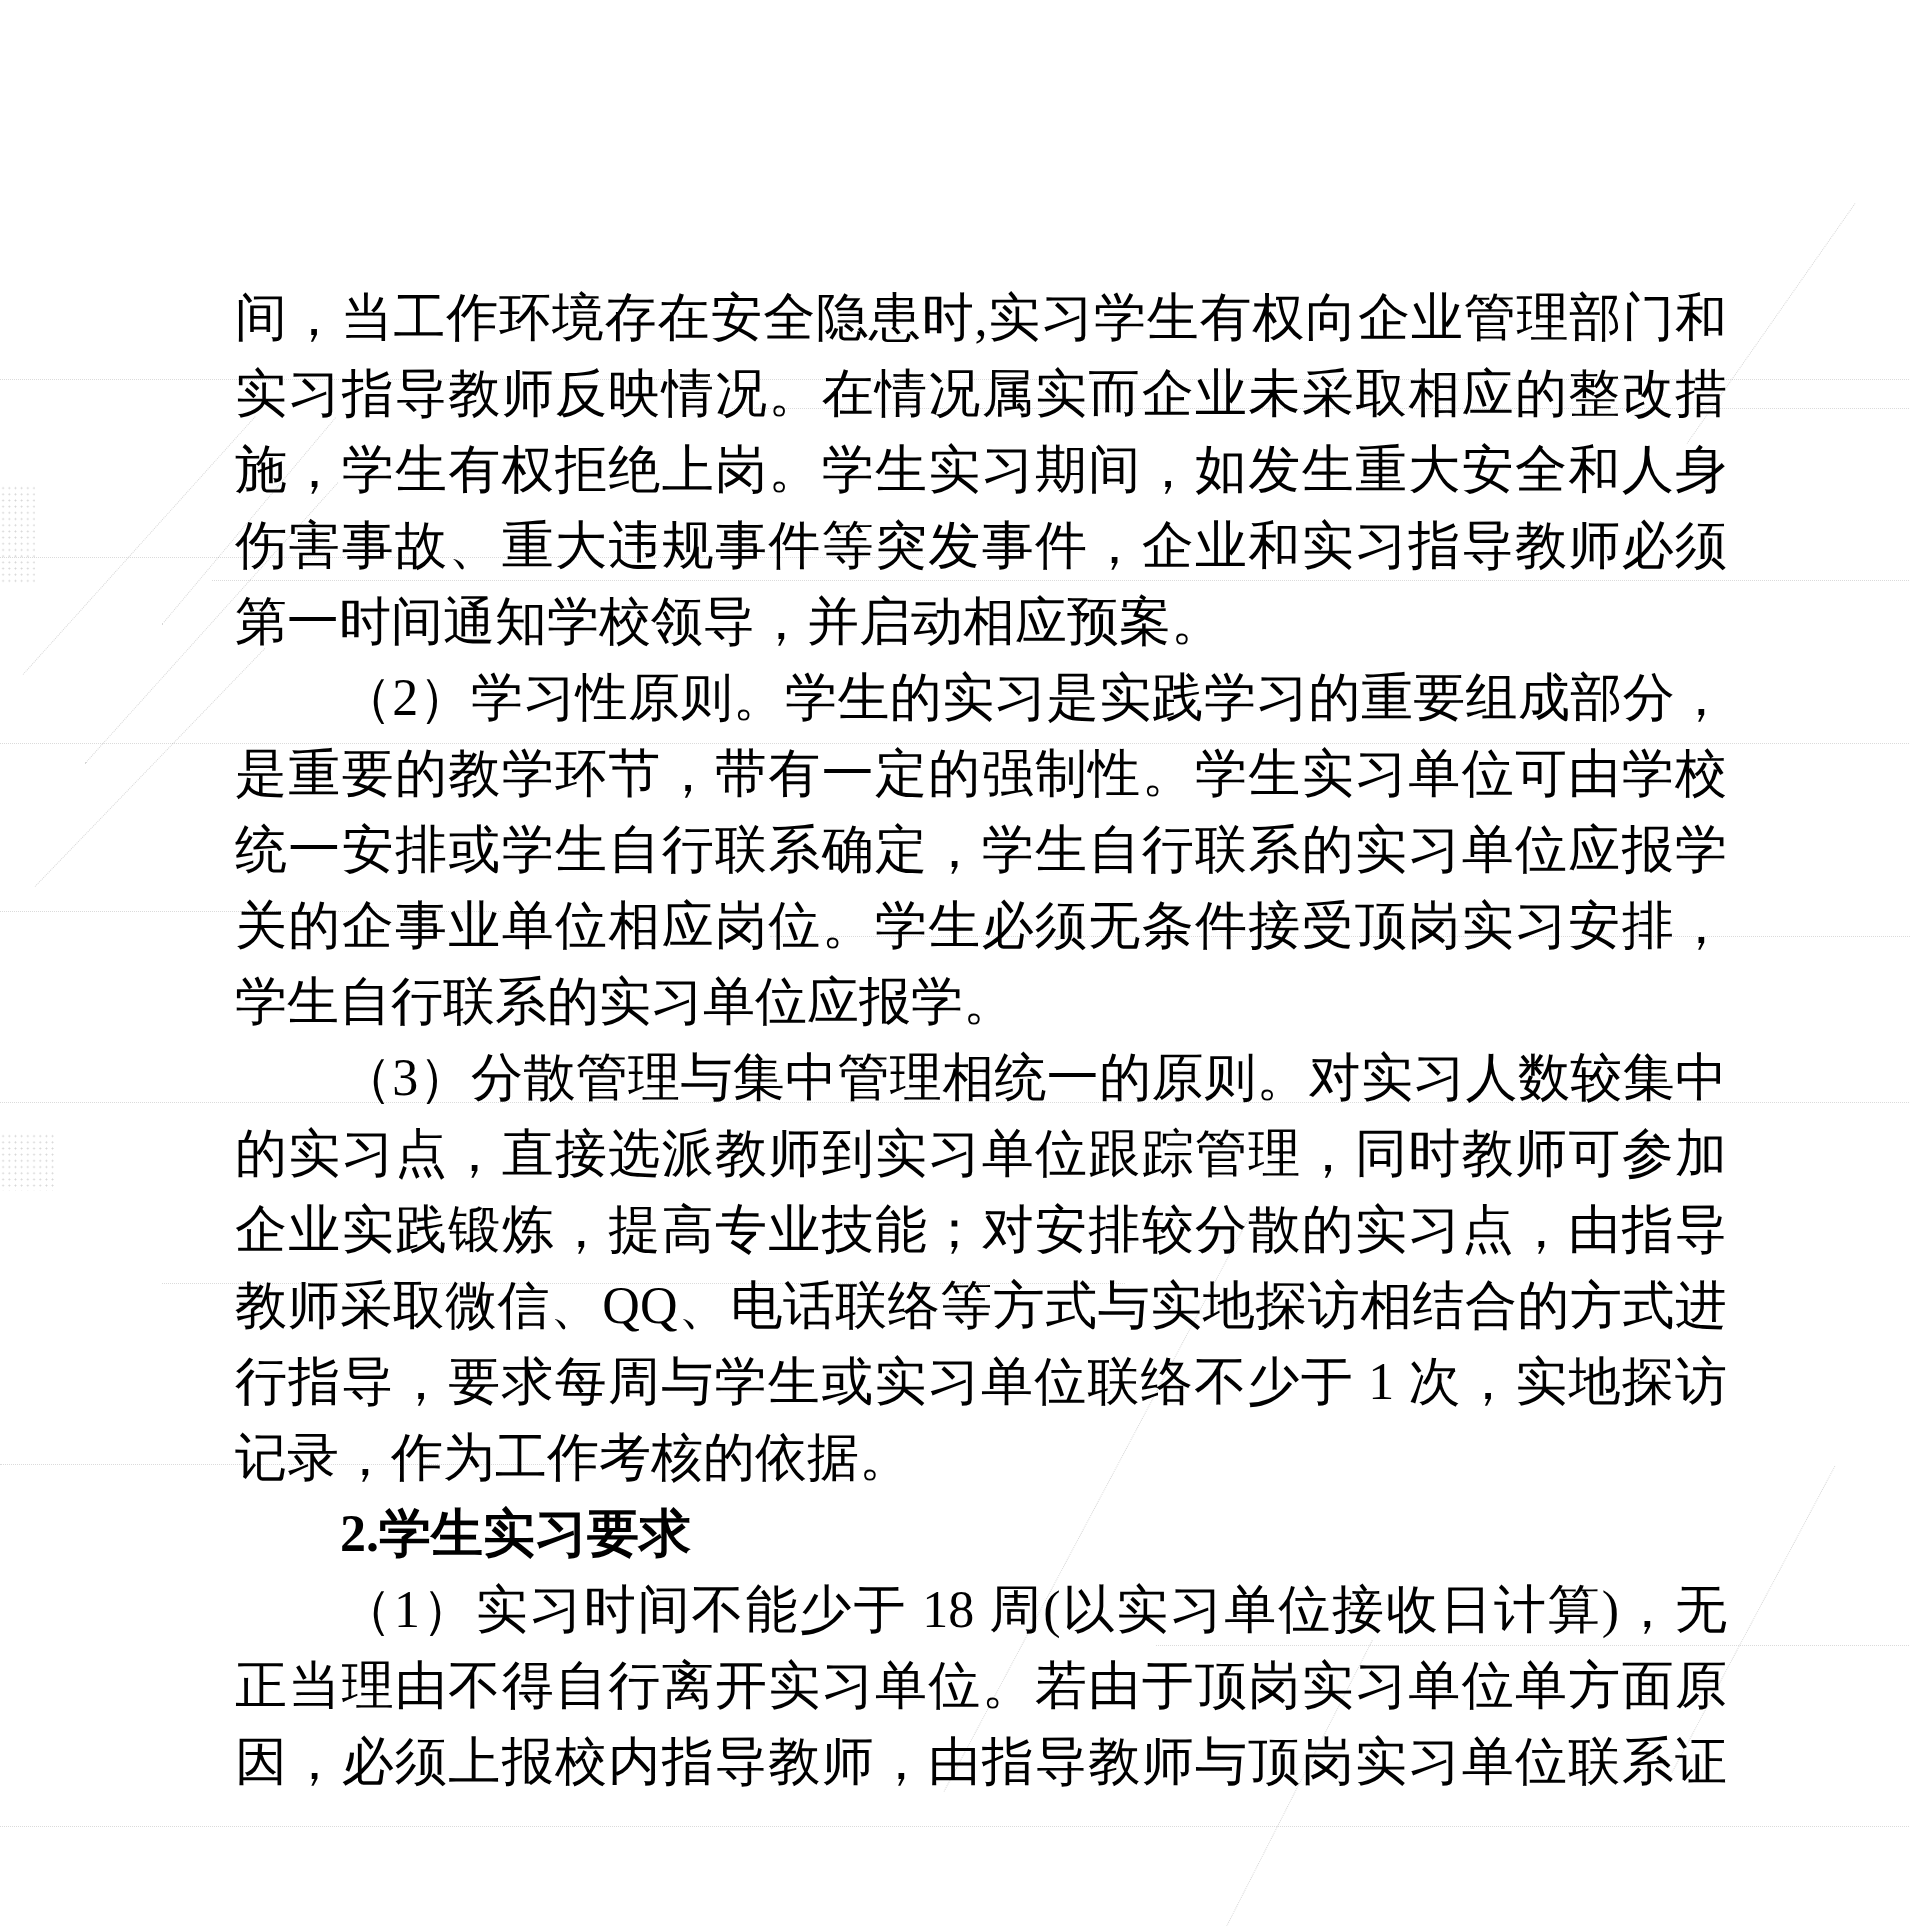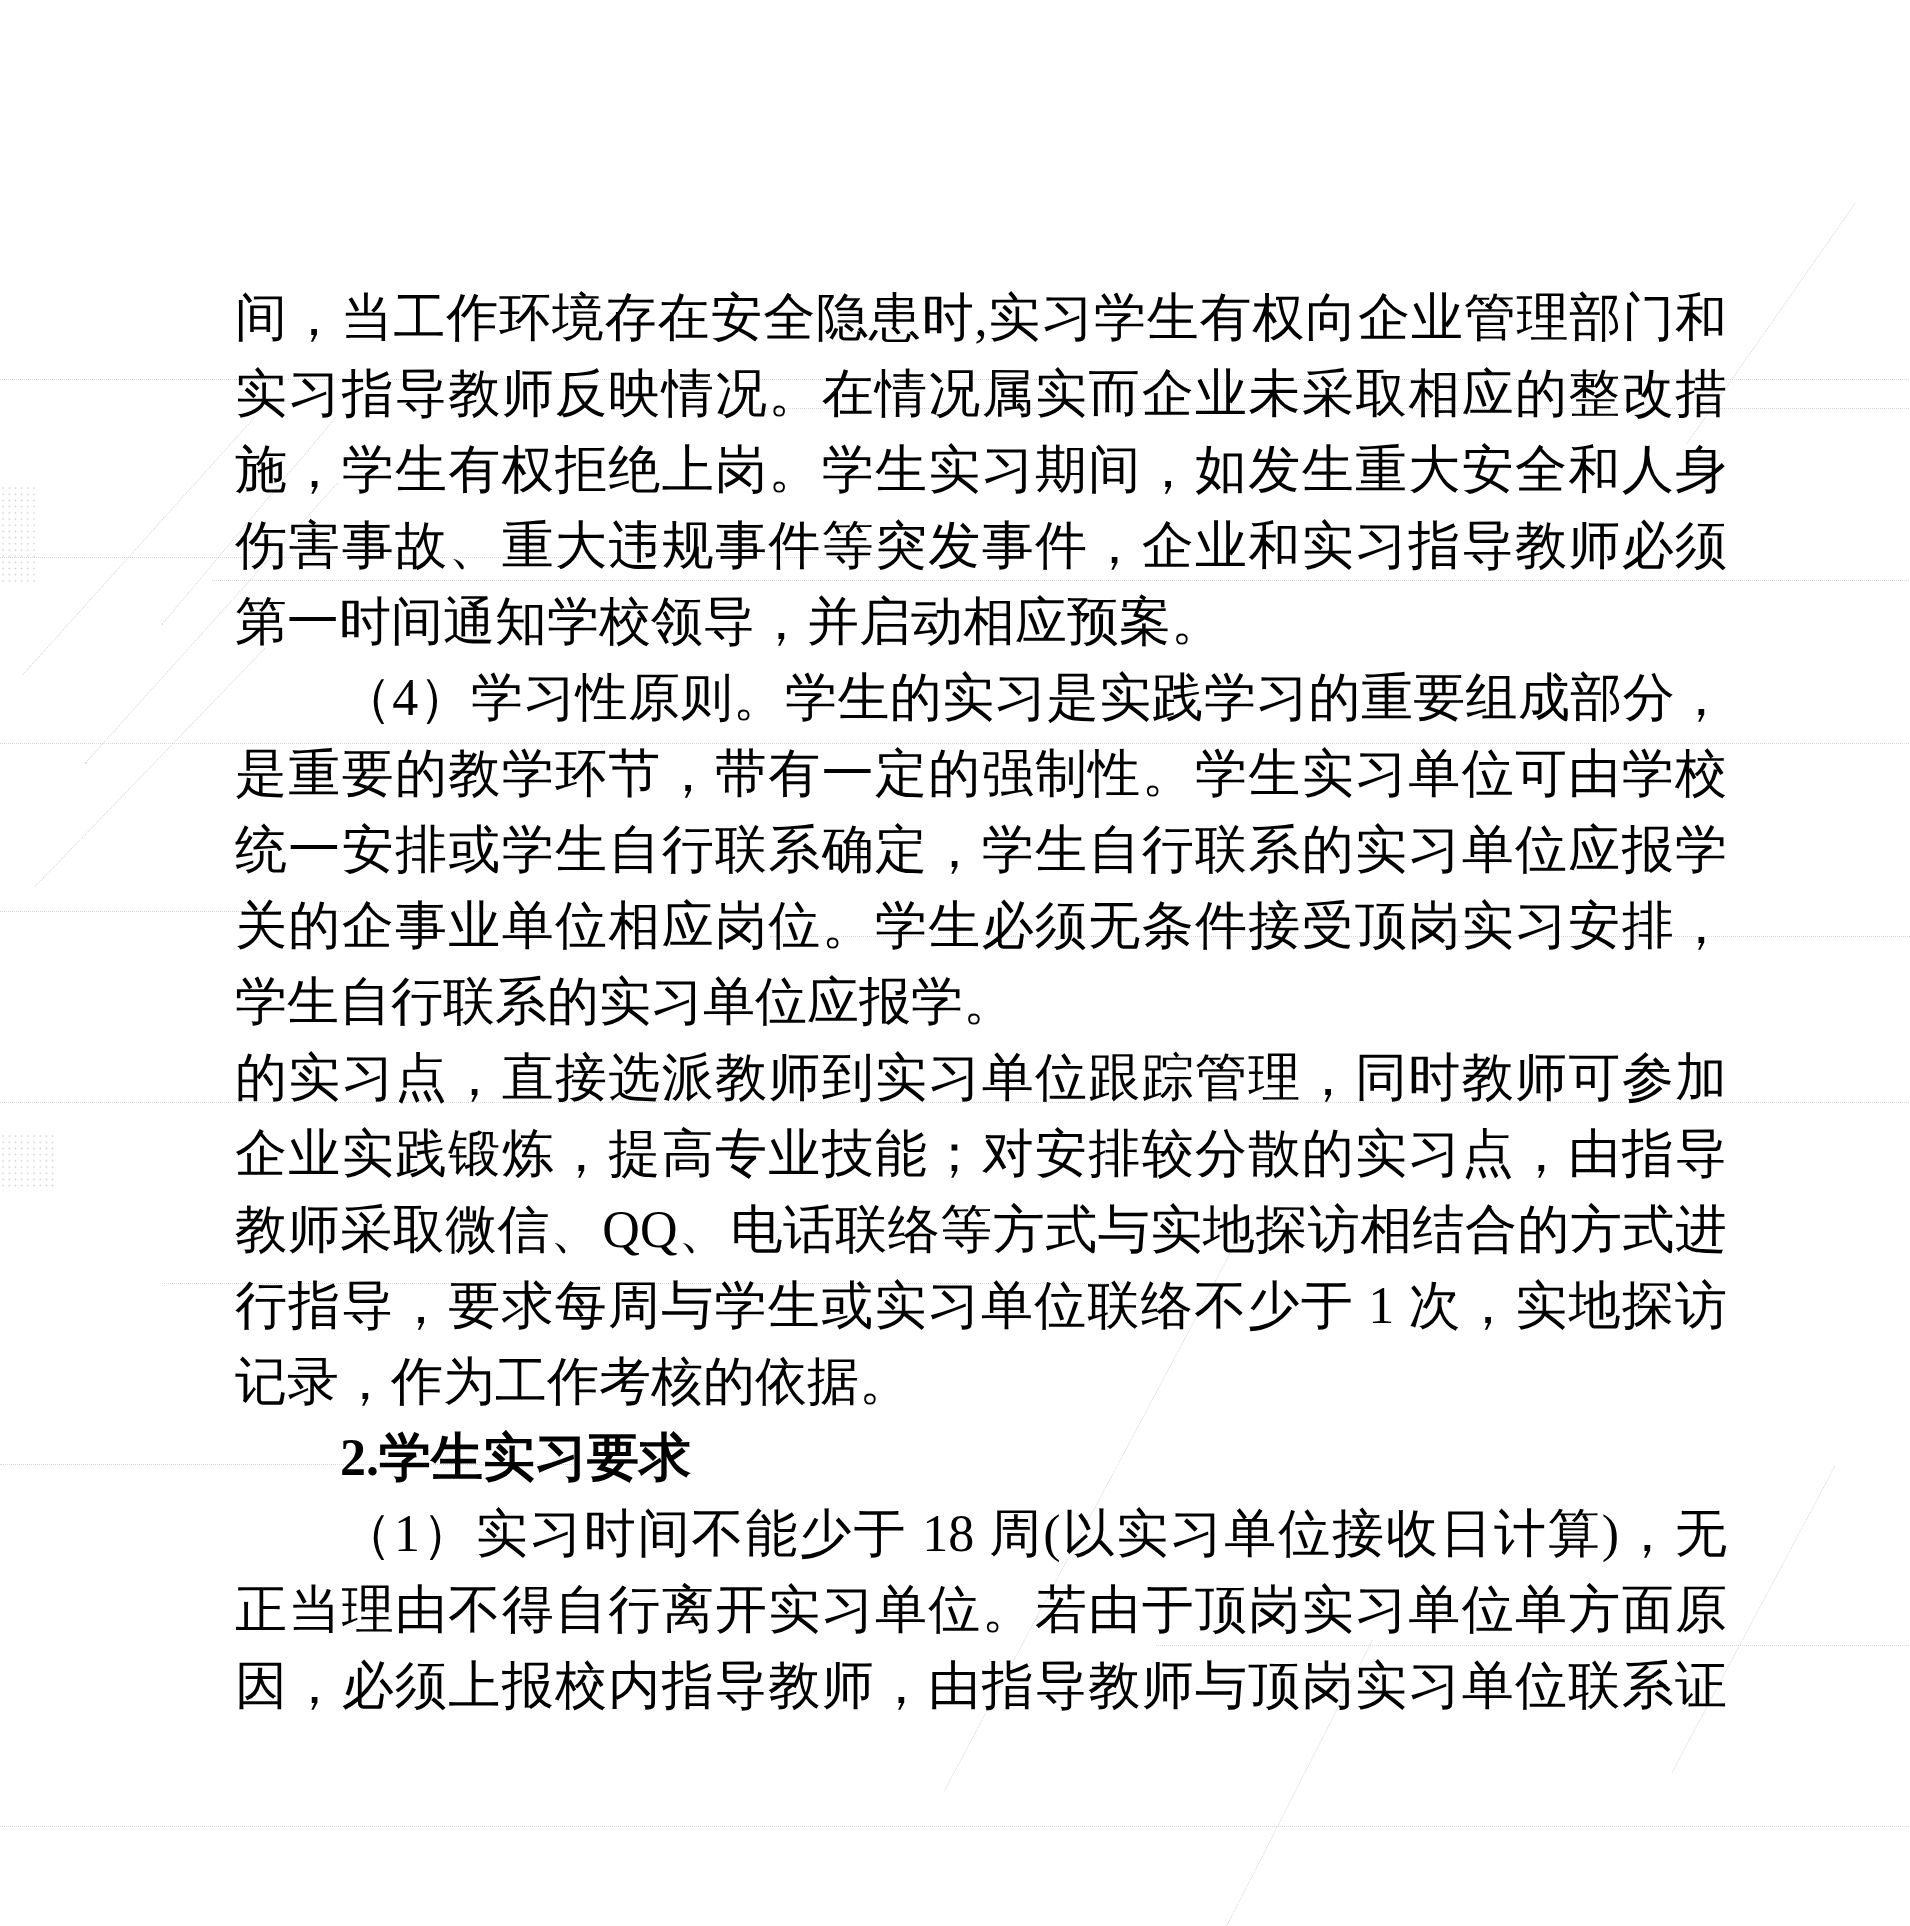--- a/index.html
+++ b/index.html
@@ -98,25 +98,26 @@
   <div class="artifact dotpatch" style="left:0; top:1133px; width:54px; height:58px;"></div>
 
   <div class="artifact dotpatch" style="left:0; top:485px; width:35px;  height:100px;"></div>
 
   <div class="text-block" id="body-container">
       <div class="line">间，当工作环境存在安全隐患时,实习学生有权向企业管理部门和</div>
       <div class="line">实习指导教师反映情况。在情况属实而企业未采取相应的整改措</div>
       <div class="line">施，学生有权拒绝上岗。学生实习期间，如发生重大安全和人身</div>
       <div class="line">伤害事故、重大违规事件等突发事件，企业和实习指导教师必须</div>
       <div class="line last">第一时间通知学校领导，并启动相应预案。</div>
-      <div class="line indent">（4）学习性原则。学生的实习是实践学习的重要组成部分，</div>
+      <div class="line indent">（2）学习性原则。学生的实习是实践学习的重要组成部分，</div>
       <div class="line">是重要的教学环节，带有一定的强制性。学生实习单位可由学校</div>
       <div class="line">统一安排或学生自行联系确定，学生自行联系的实习单位应报学</div>
       <div class="line">关的企事业单位相应岗位。学生必须无条件接受顶岗实习安排，</div>
       <div class="line last">学生自行联系的实习单位应报学。</div>
+      <div class="line indent">（3）分散管理与集中管理相统一的原则。对实习人数较集中</div>
       <div class="line">的实习点，直接选派教师到实习单位跟踪管理，同时教师可参加</div>
       <div class="line">企业实践锻炼，提高专业技能；对安排较分散的实习点，由指导</div>
       <div class="line">教师采取微信、QQ、电话联络等方式与实地探访相结合的方式进</div>
       <div class="line">行指导，要求每周与学生或实习单位联络不少于 1 次，实地探访</div>
       <div class="line last">记录，作为工作考核的依据。</div>
       <div class="line heading indent last">2.学生实习要求</div>
       <div class="line indent">（1）实习时间不能少于 18 周(以实习单位接收日计算)，无</div>
       <div class="line">正当理由不得自行离开实习单位。若由于顶岗实习单位单方面原</div>
       <div class="line">因，必须上报校内指导教师，由指导教师与顶岗实习单位联系证</div>
     </div>

